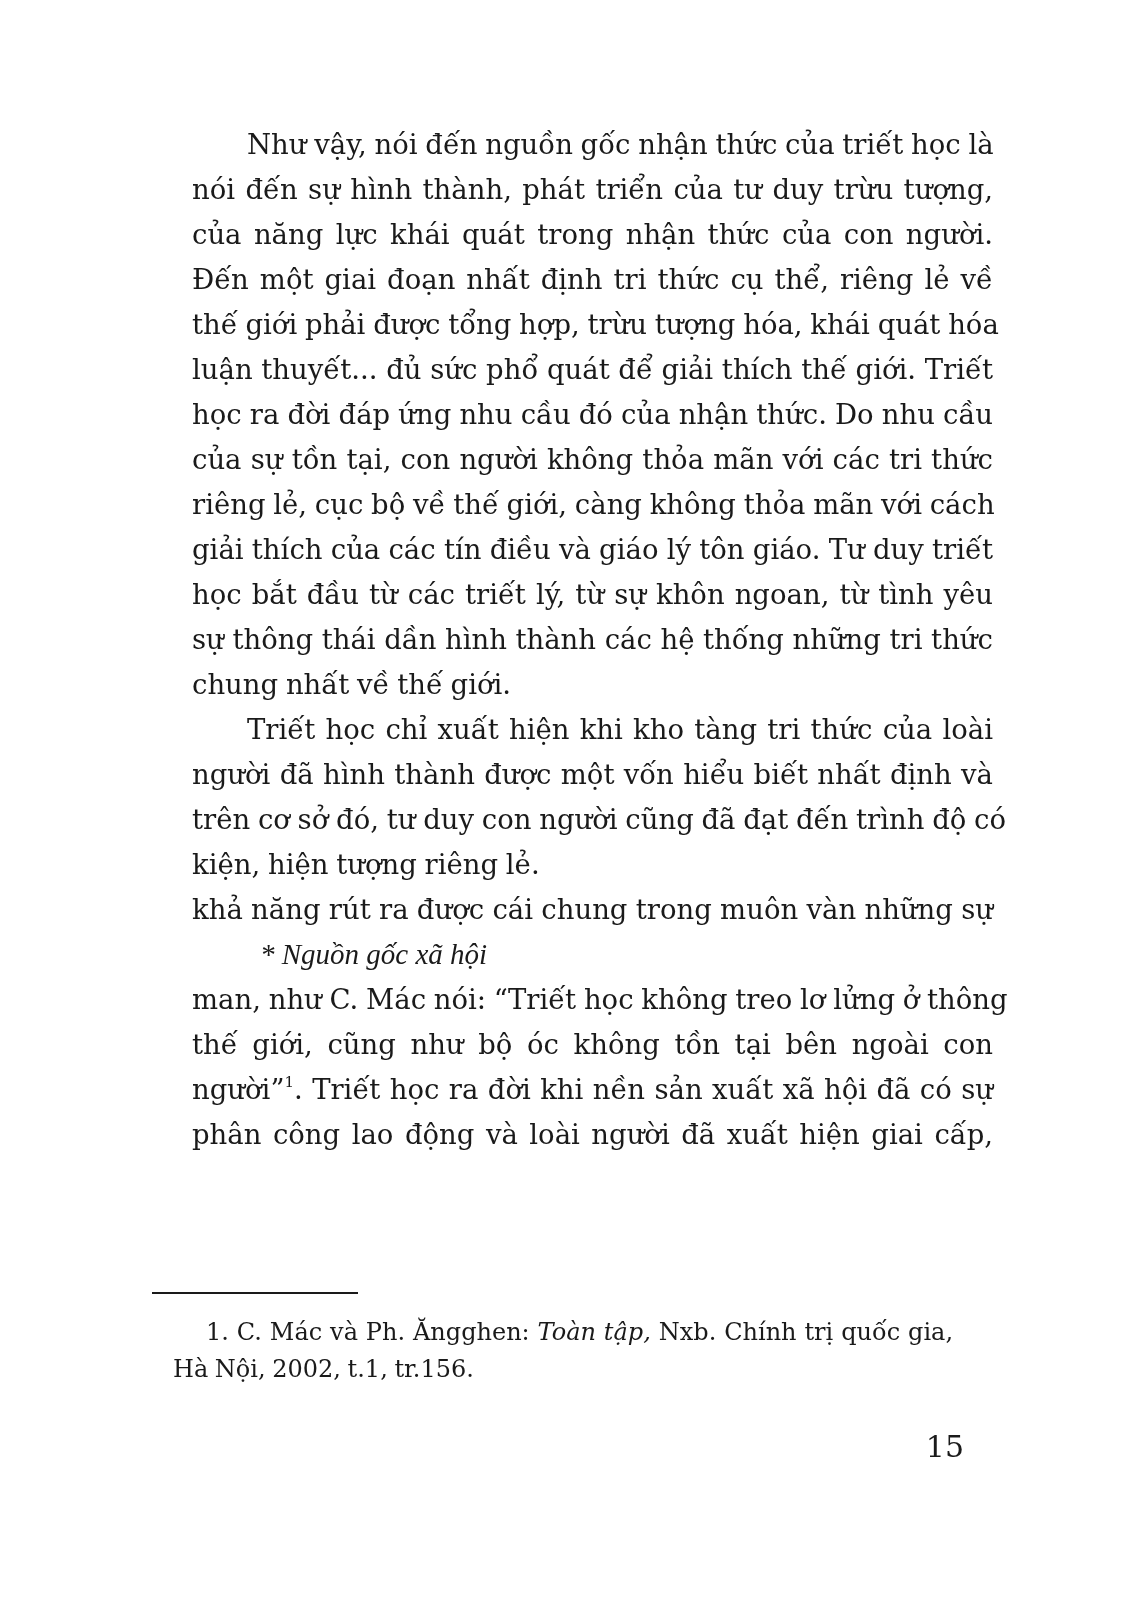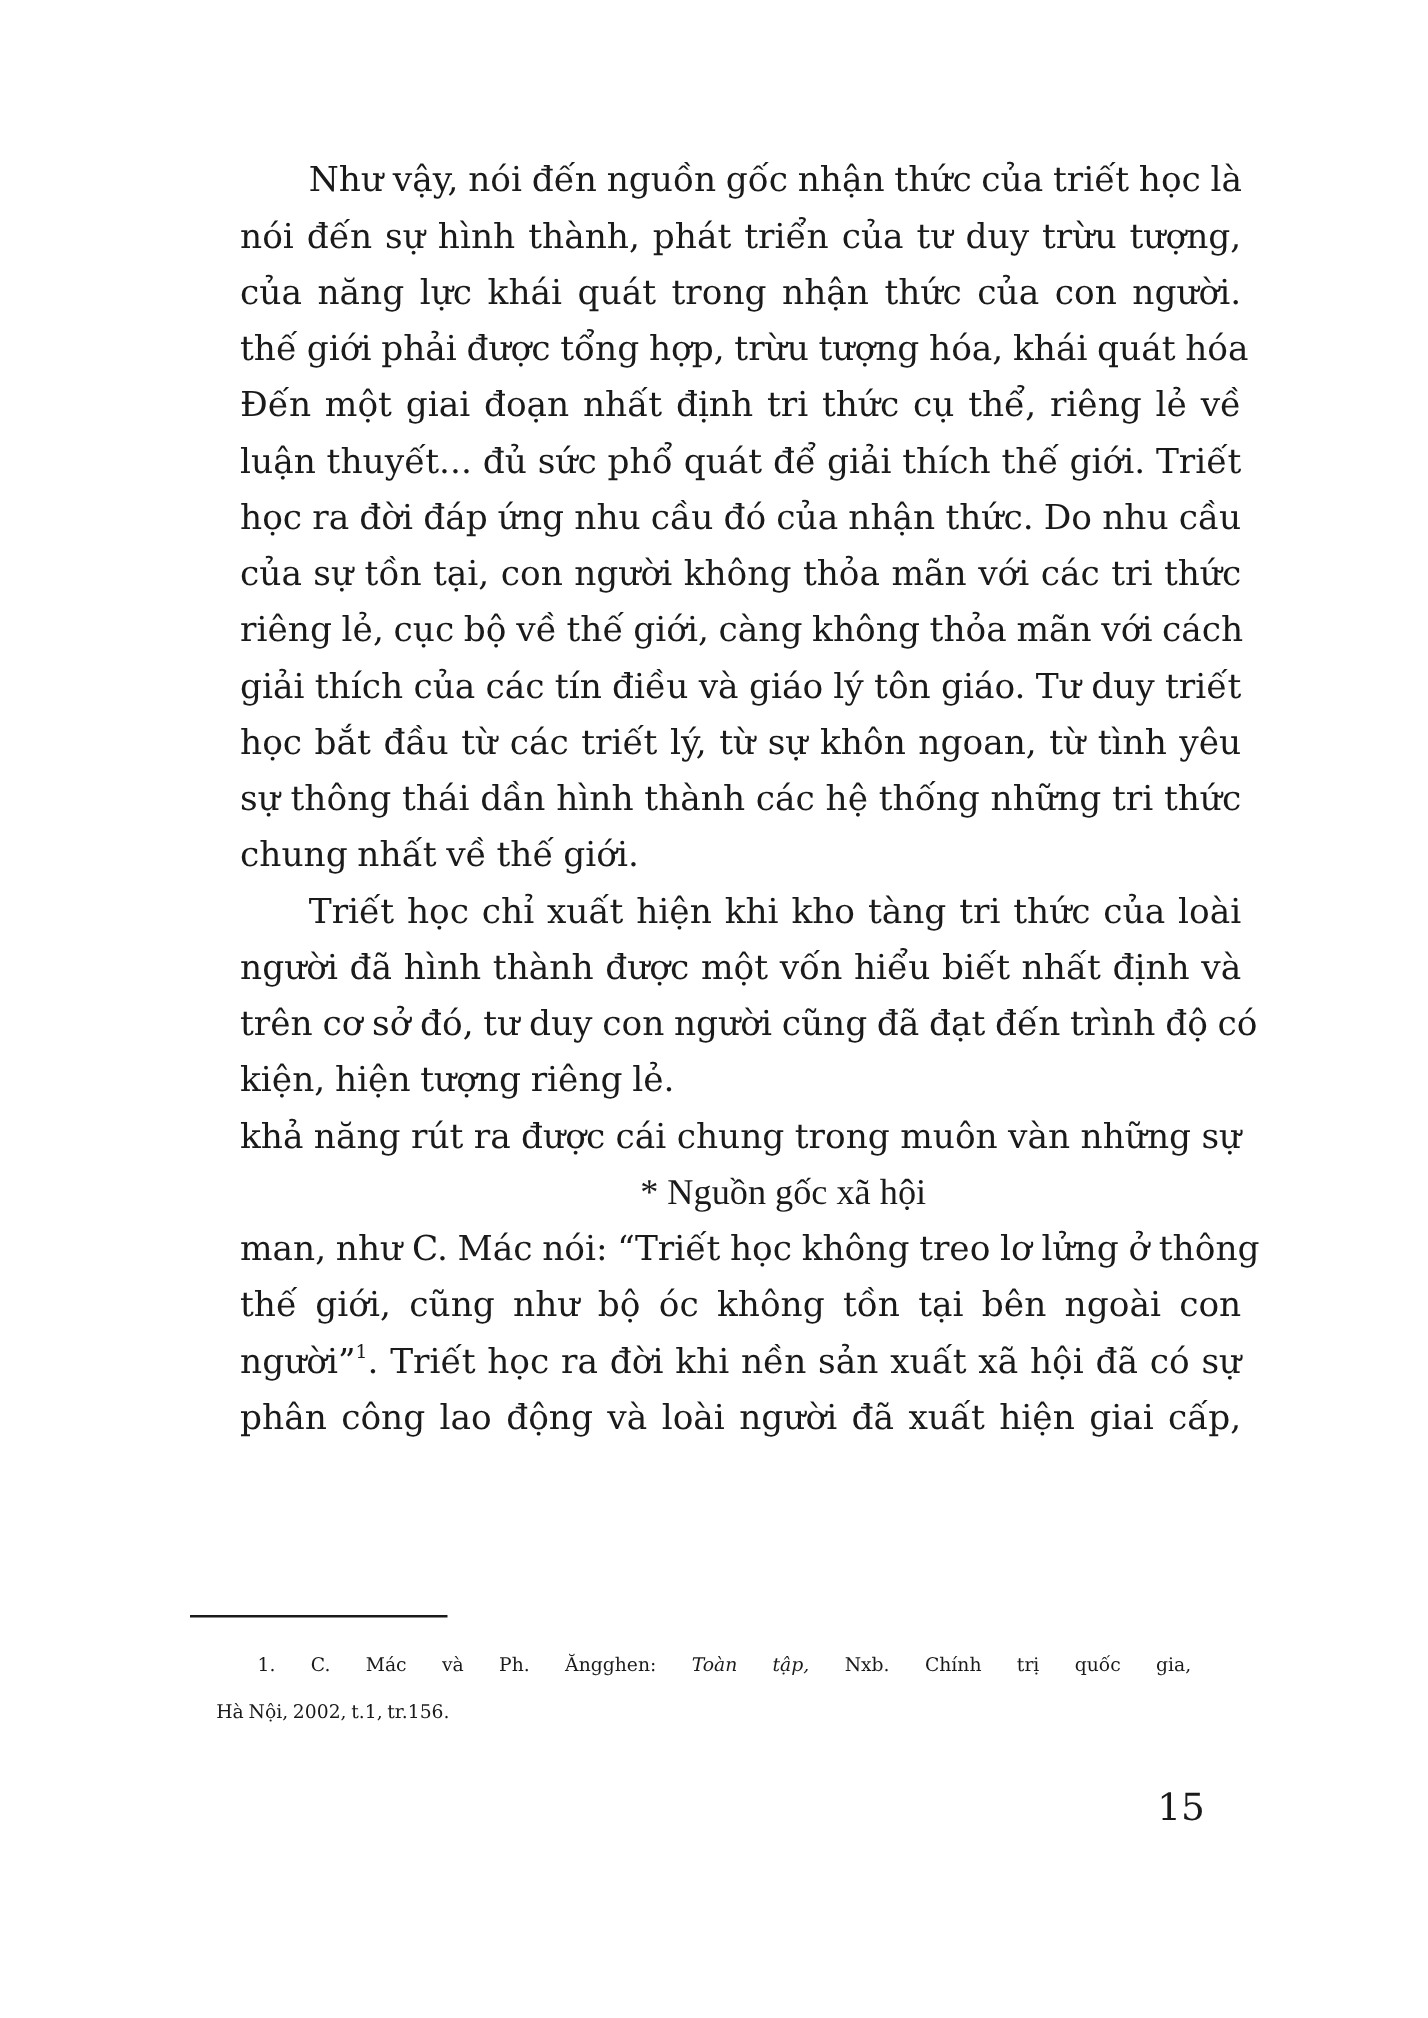--- a/index.html
+++ b/index.html
@@ -38,24 +38,24 @@
       word-spacing: -1px;
     }
     .line.indent {
       padding-left: 55px;
     }
     .heading {
       display: block;
       height: 45px;
       line-height: 45px;
       font-size: 27.5px;
+      font-style: italic;
       padding-left: 68px;
       font-family: "Liberation Serif", "DejaVu Serif", serif;
       font-size: 29px;
-      text-align: center;
     }
     sup.fnref {
       font-size: 15px;
       vertical-align: 12px;
       line-height: 0;
     }
     .footnote-rule {
       position: absolute;
       left: 152px;
       top: 1292px;
@@ -66,21 +66,21 @@
     .footnote {
       position: absolute;
       left: 152px;
       top: 1314px;
       width: 801px;
     }
     .fn-line {
       display: block;
       height: 37px;
       line-height: 37px;
-      font-size: 15px;
+      font-size: 24px;
       white-space: nowrap;
       text-align: justify;
       text-align-last: justify;
       word-spacing: -1px;
     }
     .fn-line.indent { padding-left: 54px; }
     .fn-line.last { text-align-last: left; margin-left: 21px; }
     .fn-italic { font-style: italic; }
     .page-number {
       position: absolute;
@@ -91,22 +91,22 @@
     }
   </style>
 </head>
 <body>
 
 <div class="page">
   <div>
     <span class="line indent">Như vậy, nói đến nguồn gốc nhận thức của triết học là</span>
     <span class="line">nói đến sự hình thành, phát triển của tư duy trừu tượng,</span>
     <span class="line">của năng lực khái quát trong nhận thức của con người.</span>
+    <span class="line">Đến một giai đoạn nhất định tri thức cụ thể, riêng lẻ về</span>
     <span class="line">thế giới phải được tổng hợp, trừu tượng hóa, khái quát hóa</span>
-    <span class="line">Đến một giai đoạn nhất định tri thức cụ thể, riêng lẻ về</span>
     <span class="line">luận thuyết... đủ sức phổ quát để giải thích thế giới. Triết</span>
     <span class="line">học ra đời đáp ứng nhu cầu đó của nhận thức. Do nhu cầu</span>
     <span class="line">của sự tồn tại, con người không thỏa mãn với các tri thức</span>
     <span class="line">riêng lẻ, cục bộ về thế giới, càng không thỏa mãn với cách</span>
     <span class="line">giải thích của các tín điều và giáo lý tôn giáo. Tư duy triết</span>
     <span class="line">học bắt đầu từ các triết lý, từ sự khôn ngoan, từ tình yêu</span>
     <span class="line">sự thông thái dần hình thành các hệ thống những tri thức</span>
     <span class="line last">chung nhất về thế giới.</span>
   </div>
 

